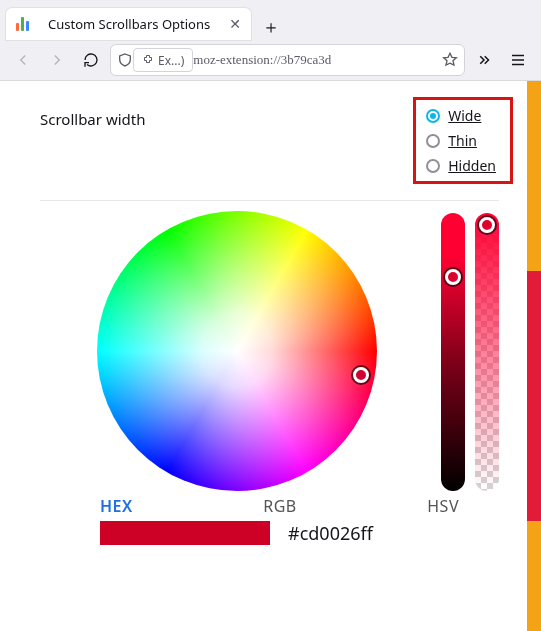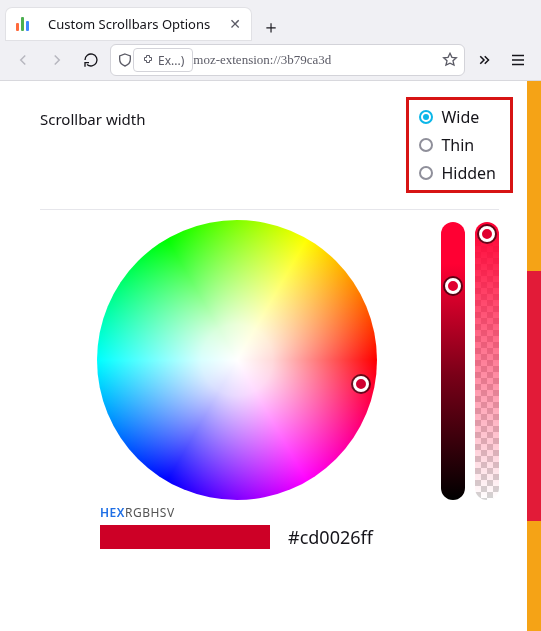--- a/index.html
+++ b/index.html
@@ -134,21 +134,21 @@
     justify-content:space-between;
   }
   .section-label { font-size:15px; padding-top:4px;}
   .radio-group { display:flex; flex-direction:column; gap:6px; }
   .radio-group.highlight {
     border:3px solid var(--highlight-border);
     padding:6px 14px 6px 10px;
     margin-right:-14px;
     margin-top:-8px;
   }
-  .radio-item { display:flex; align-items:center; gap:8px; font-size:16px;}
+  .radio-item { display:flex; align-items:center; gap:8px; font-size:14px;text-decoration:underline;}
   .radio {
     width:14px; height:14px;
     border:2px solid #8f8f9a;
     border-radius:50%;
     box-sizing:border-box;
     display:flex;align-items:center;justify-content:center;
   }
   .radio.checked { border-color: var(--radio-accent); }
   .radio.checked::after {
     content:"";
@@ -214,23 +214,23 @@
   }
   .slider.alpha {
     background:
       linear-gradient(to bottom, #ff0033 0%, rgba(255,0,51,0) 100%),
       repeating-conic-gradient(#d4d4d4 0 25%, #ffffff 0 50%) 0 0/12px 12px;
   }
   .slider .handle { left:4px; }
   
   .hex-tabs {
     display:flex;
-    justify-content:flex-start;
+    justify-content:space-between;
     padding:4px 40px 0 60px;
-    font-size:12px;
+    font-size:16px;
     color:#555;
     letter-spacing:0.5px;
   }
   .hex-tabs .active { color: var(--accent); font-weight:600;}
   .hex-row {
     display:flex;
     align-items:center;
     margin-top:4px;
     gap:18px;
     padding:0 0 0 60px;

